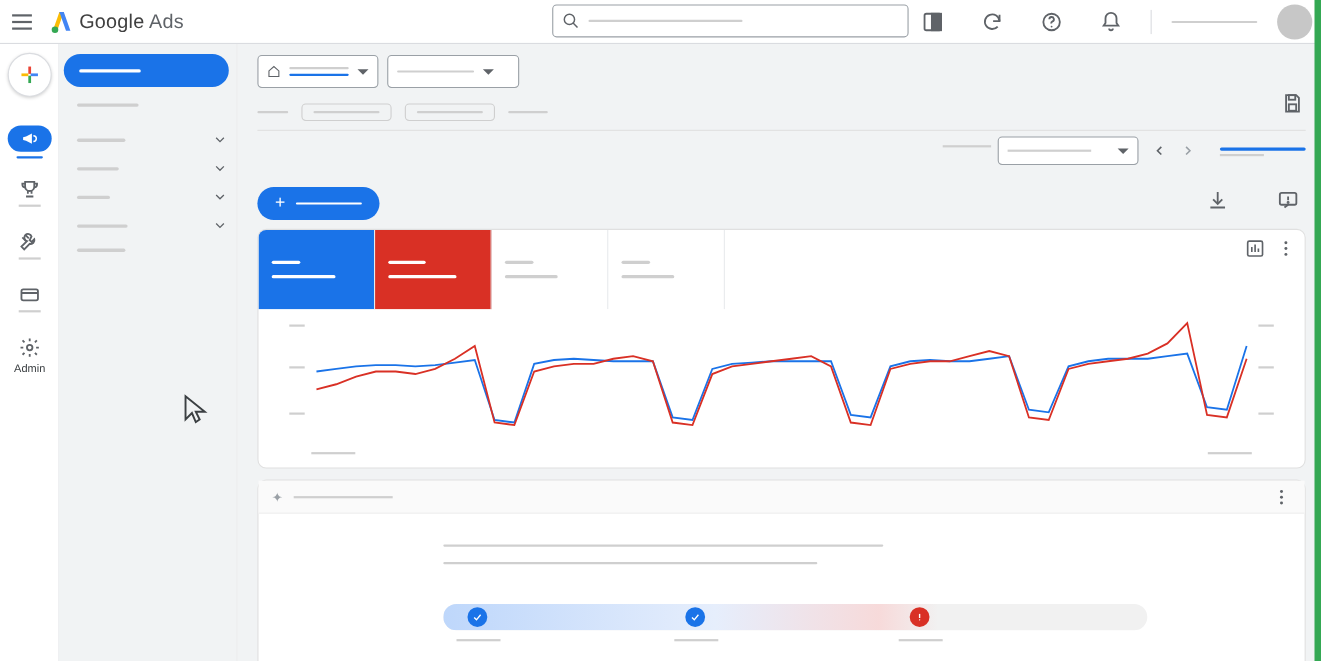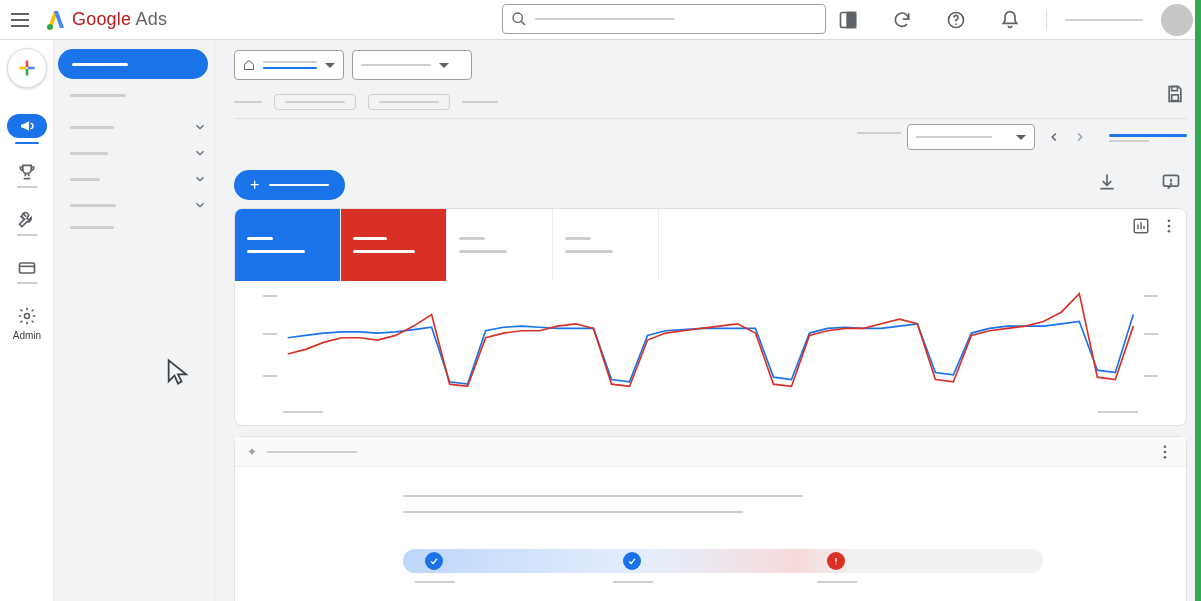--- a/index.html
+++ b/index.html
@@ -7,21 +7,21 @@
   svg { display:block; }
 
   
   .hdr { position:absolute; left:0; top:0; right:0; height:40px; background:#fff; border-bottom:1px solid #dadce0; display:flex; align-items:center; }
   .hamburger { width:40px; height:40px; display:flex; align-items:center; justify-content:center; cursor:pointer; }
   .ham-ln { width:18px; height:2px; background:#5f6368; position:relative; }
   .ham-ln::before, .ham-ln::after { content:""; position:absolute; left:0; width:18px; height:2px; background:#5f6368; }
   .ham-ln::before { top:-6px; } .ham-ln::after { top:6px; }
   .ga-logo { display:flex; align-items:center; gap:4px; margin-left:4px; }
   .ga-text { font-size:18px; letter-spacing:.2px; }
-  .ga-text .g1 { color:#b91c1c; font-weight:400; }
+  .ga-text .g1 { color:#404040; font-weight:400; }
   .ga-text .g2 { color:#5f6368; font-weight:400;margin-top:30px; }
   .search-wrap { position:absolute; left:502px; top:4px; width:324px; height:30px; border:1px solid #9aa0a6; border-radius:4px; display:flex; align-items:center; padding:0 8px; gap:8px; }
   .search-ph { height:2px; background:#cfcfcf; border-radius:1px; flex:0 0 140px; }
   .hdr-right { position:absolute; right:8px; top:0; height:40px; display:flex; align-items:center; gap:18px; }
   .icon-btn { width:36px; height:36px; display:flex; align-items:center; justify-content:center; cursor:pointer; color:#5f6368; }
   .icon-under { position:relative; }
   .icon-under::after { content:""; position:absolute; left:2px; right:2px; bottom:-6px; height:2px; background:#cfcfcf; }
   .hdr-divider { width:1px; height:22px; background:#dadce0; }
   .acct-label { width:78px; height:2px; background:#cfcfcf; border-radius:1px; }
   .avatar { width:32px; height:32px; border-radius:50%; background:#c7c7c7; }

